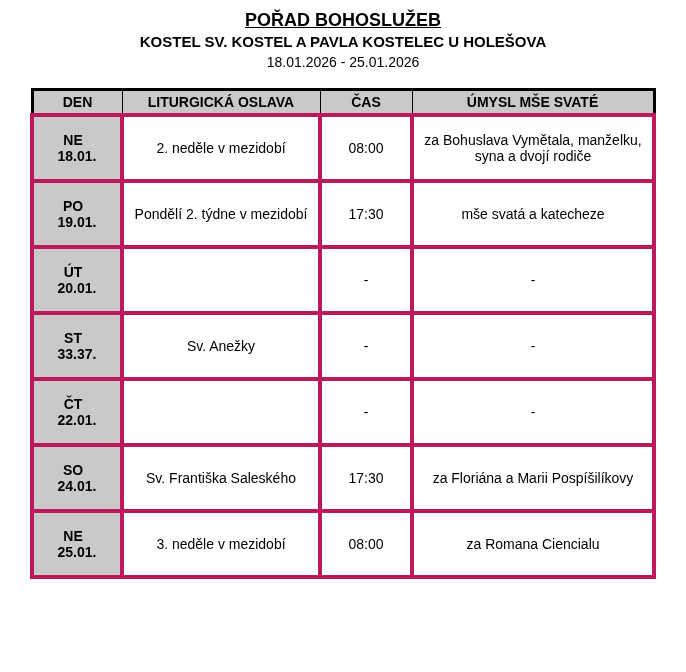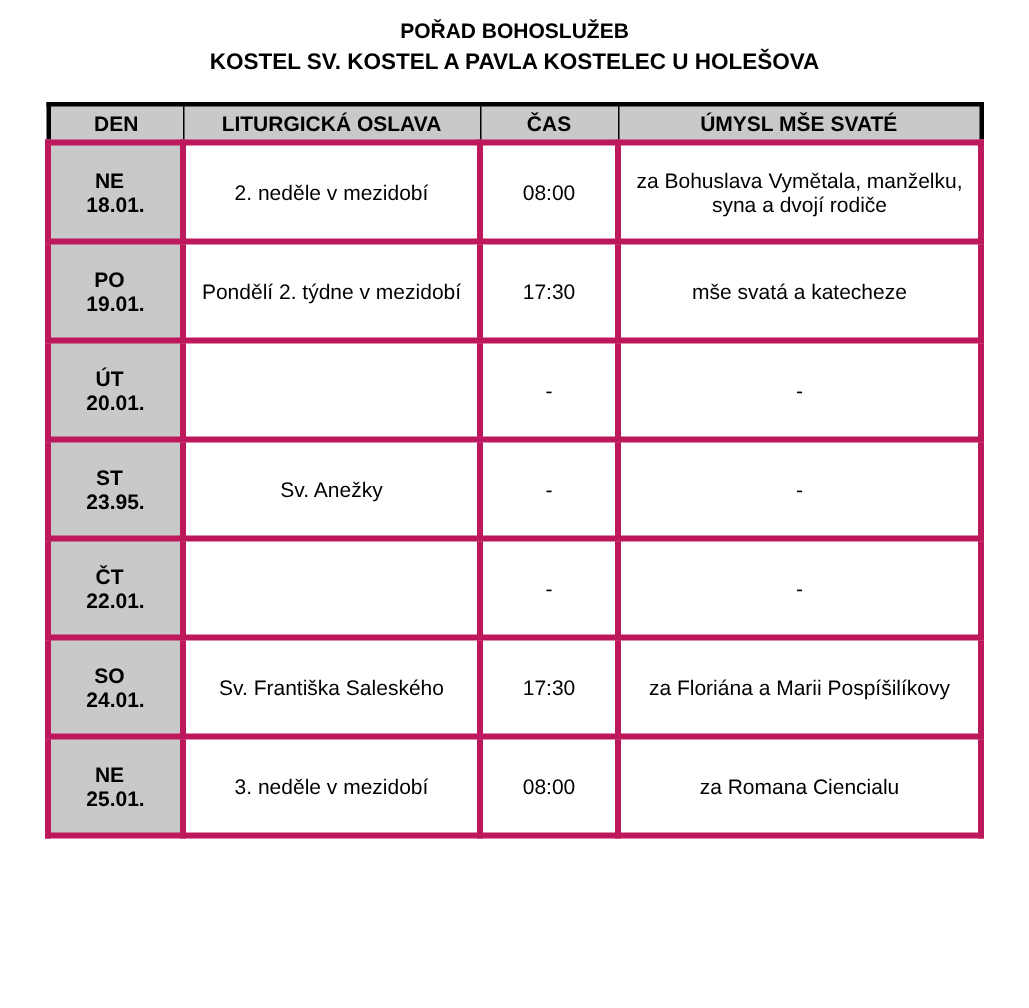--- a/index.html
+++ b/index.html
@@ -14,23 +14,24 @@
     height: 672px;
     margin: 0 auto;
     box-sizing: border-box;
     padding-top: 10px;
   }
   .doc-header {
     text-align: center;
     margin-bottom: 16px;
   }
   .doc-title {
-    font-size: 14px;
+    font-size: 18px;
     font-weight: bold;
     line-height: 21px;
+    text-decoration: underline;
   }
   .doc-subtitle {
     font-size: 15px;
     font-weight: bold;
     line-height: 21px;
   }
   .doc-daterange {
     font-size: 14px;
     line-height: 20px;
   }
@@ -80,20 +81,21 @@
   }
 </style>
 </head>
 <body>
 
 <div class="page">
 
   <div class="doc-header">
     <div class="doc-title">POŘAD BOHOSLUŽEB</div>
     <div class="doc-subtitle">KOSTEL SV. KOSTEL A PAVLA KOSTELEC U HOLEŠOVA</div>
+    <div class="doc-daterange">18.01.2026 - 25.01.2026</div>
   </div>
 
   <table class="schedule">
     <colgroup>
       <col class="c-den">
         <col class="c-lit">
         <col class="c-cas">
         <col class="c-umy">
     </colgroup>
     <thead>
@@ -128,21 +130,21 @@
           <span class="dow">ÚT</span>
           <span class="ddate">20.01.</span>
         </td>
         <td class="celebration-cell"></td>
         <td class="time-cell">-</td>
         <td class="intention-cell">-</td>
       </tr>
       <tr>
         <td class="day-cell">
           <span class="dow">ST</span>
-          <span class="ddate">23.95.</span>
+          <span class="ddate">33.37.</span>
         </td>
         <td class="celebration-cell">Sv. Anežky</td>
         <td class="time-cell">-</td>
         <td class="intention-cell">-</td>
       </tr>
       <tr>
         <td class="day-cell">
           <span class="dow">ČT</span>
           <span class="ddate">22.01.</span>
         </td>

